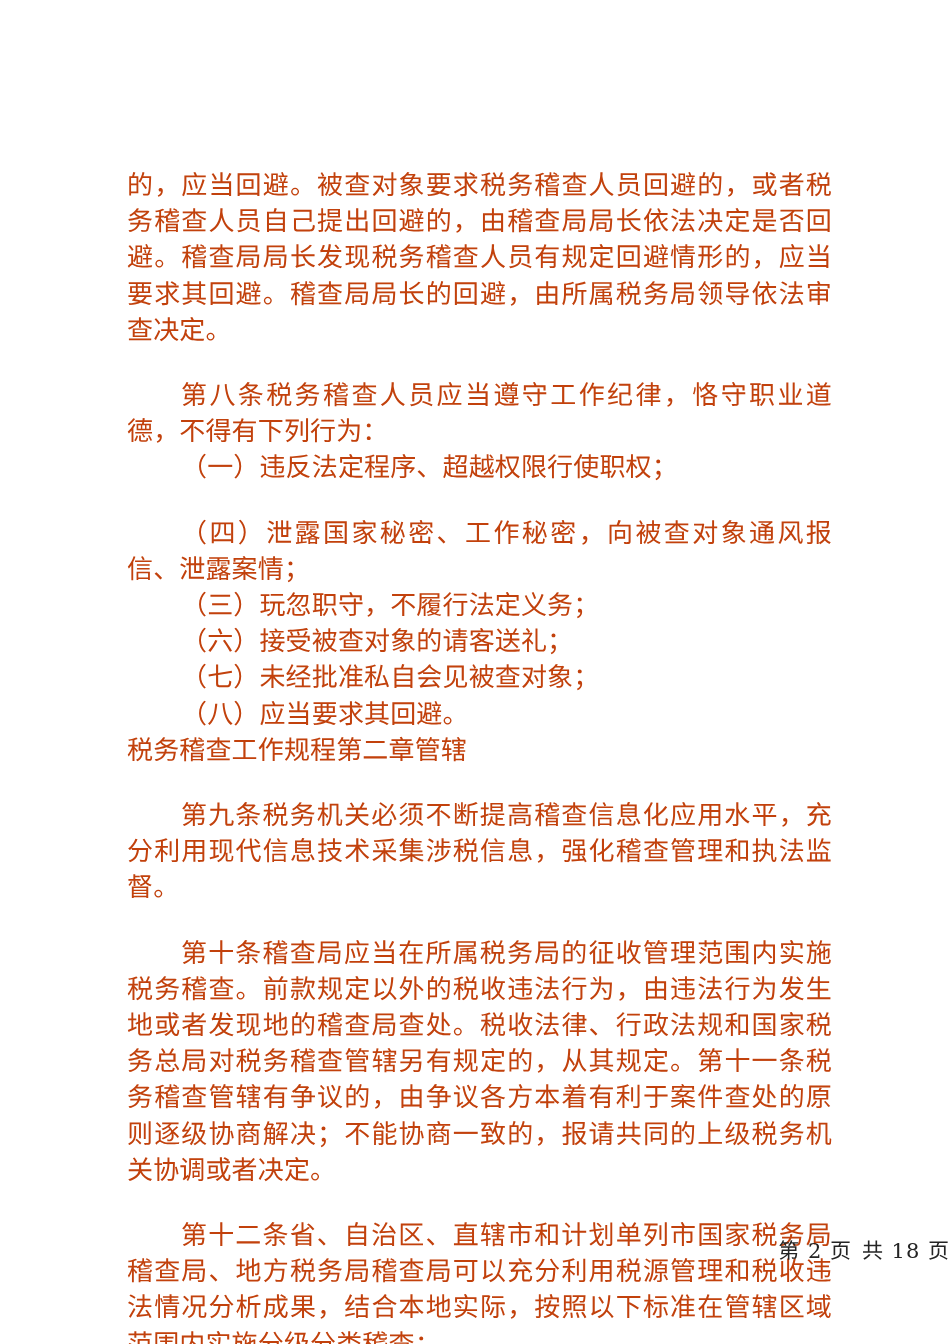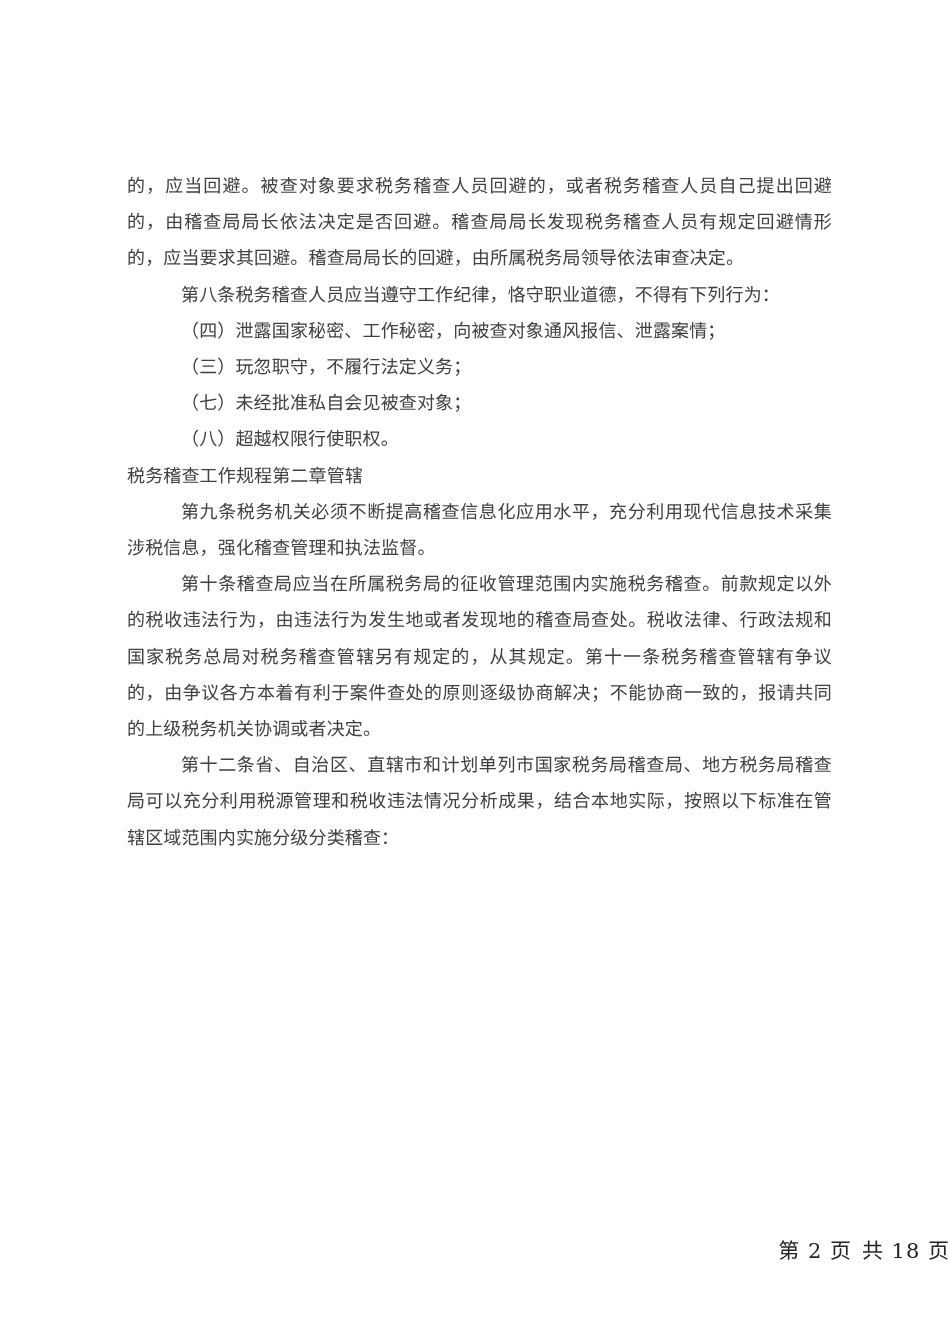--- a/index.html
+++ b/index.html
@@ -23,35 +23,36 @@
   .doc-body {
     position: absolute;
     left: 127px;
     top: 168px;
     width: 705px;
   }
 
   .para {
     margin: 0;
     padding: 0;
-    font-family: Liberation Sans, sans-serif;
-    font-size: 18px;
+    font-family: Liberation Serif, serif;
+    font-size: 26px;
     line-height: 36.2px;
-    color: #404040;
+    color: #c2410c;
     text-align: justify;
     text-justify: inter-character;
     text-align-last: left;
     letter-spacing: 0.15px;
     font-weight: 400;
     -webkit-font-smoothing: antialiased;
   }
 
   
   .para.indent {
     text-indent: 54px;
+    margin-top: 29px;
   }
 
   
   .para.flush {
     text-indent: 0;
     text-align-last: left;
   }
 
   
   .para.item {
@@ -81,31 +82,33 @@
 <body>
 
 <div class="page">
 
   <div class="doc-body">
 
     <p class="para">的，应当回避。被查对象要求税务稽查人员回避的，或者税务稽查人员自己提出回避的，由稽查局局长依法决定是否回避。稽查局局长发现税务稽查人员有规定回避情形的，应当要求其回避。稽查局局长的回避，由所属税务局领导依法审查决定。</p>
 
     <p class="para indent">第八条税务稽查人员应当遵守工作纪律，恪守职业道德，不得有下列行为：</p>
 
+    <p class="para item">（一）违反法定程序、超越权限行使职权；</p>
 
 
     <p class="para indent">（四）泄露国家秘密、工作秘密，向被查对象通风报信、泄露案情；</p>
 
     <p class="para item">（三）玩忽职守，不履行法定义务；</p>
 
 
+    <p class="para item">（六）接受被查对象的请客送礼；</p>
 
     <p class="para item">（七）未经批准私自会见被查对象；</p>
 
-    <p class="para item">（八）超越权限行使职权。</p>
+    <p class="para item">（八）应当要求其回避。</p>
 
 
     <p class="para flush">税务稽查工作规程第二章管辖</p>
 
     <p class="para indent">第九条税务机关必须不断提高稽查信息化应用水平，充分利用现代信息技术采集涉税信息，强化稽查管理和执法监督。</p>
 
     <p class="para indent">第十条稽查局应当在所属税务局的征收管理范围内实施税务稽查。前款规定以外的税收违法行为，由违法行为发生地或者发现地的稽查局查处。税收法律、行政法规和国家税务总局对税务稽查管辖另有规定的，从其规定。第十一条税务稽查管辖有争议的，由争议各方本着有利于案件查处的原则逐级协商解决；不能协商一致的，报请共同的上级税务机关协调或者决定。</p>
 
     <p class="para indent">第十二条省、自治区、直辖市和计划单列市国家税务局稽查局、地方税务局稽查局可以充分利用税源管理和税收违法情况分析成果，结合本地实际，按照以下标准在管辖区域范围内实施分级分类稽查：</p>
 

